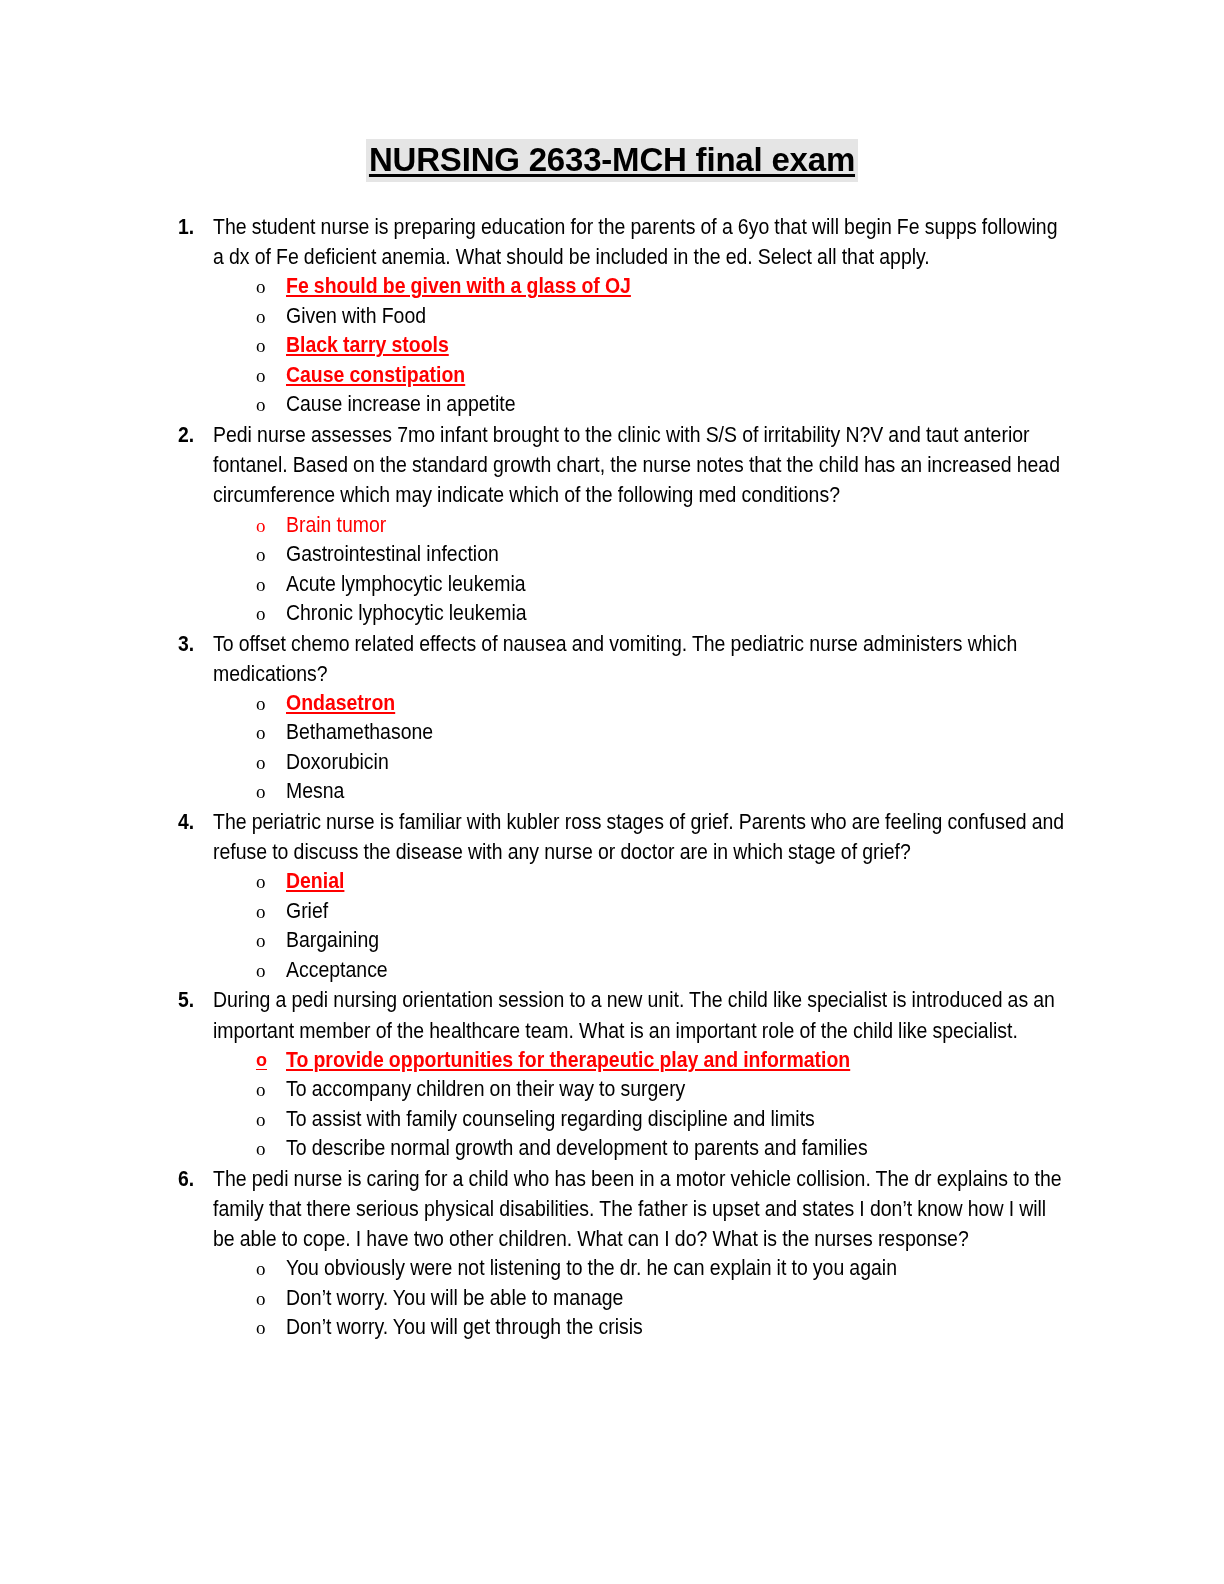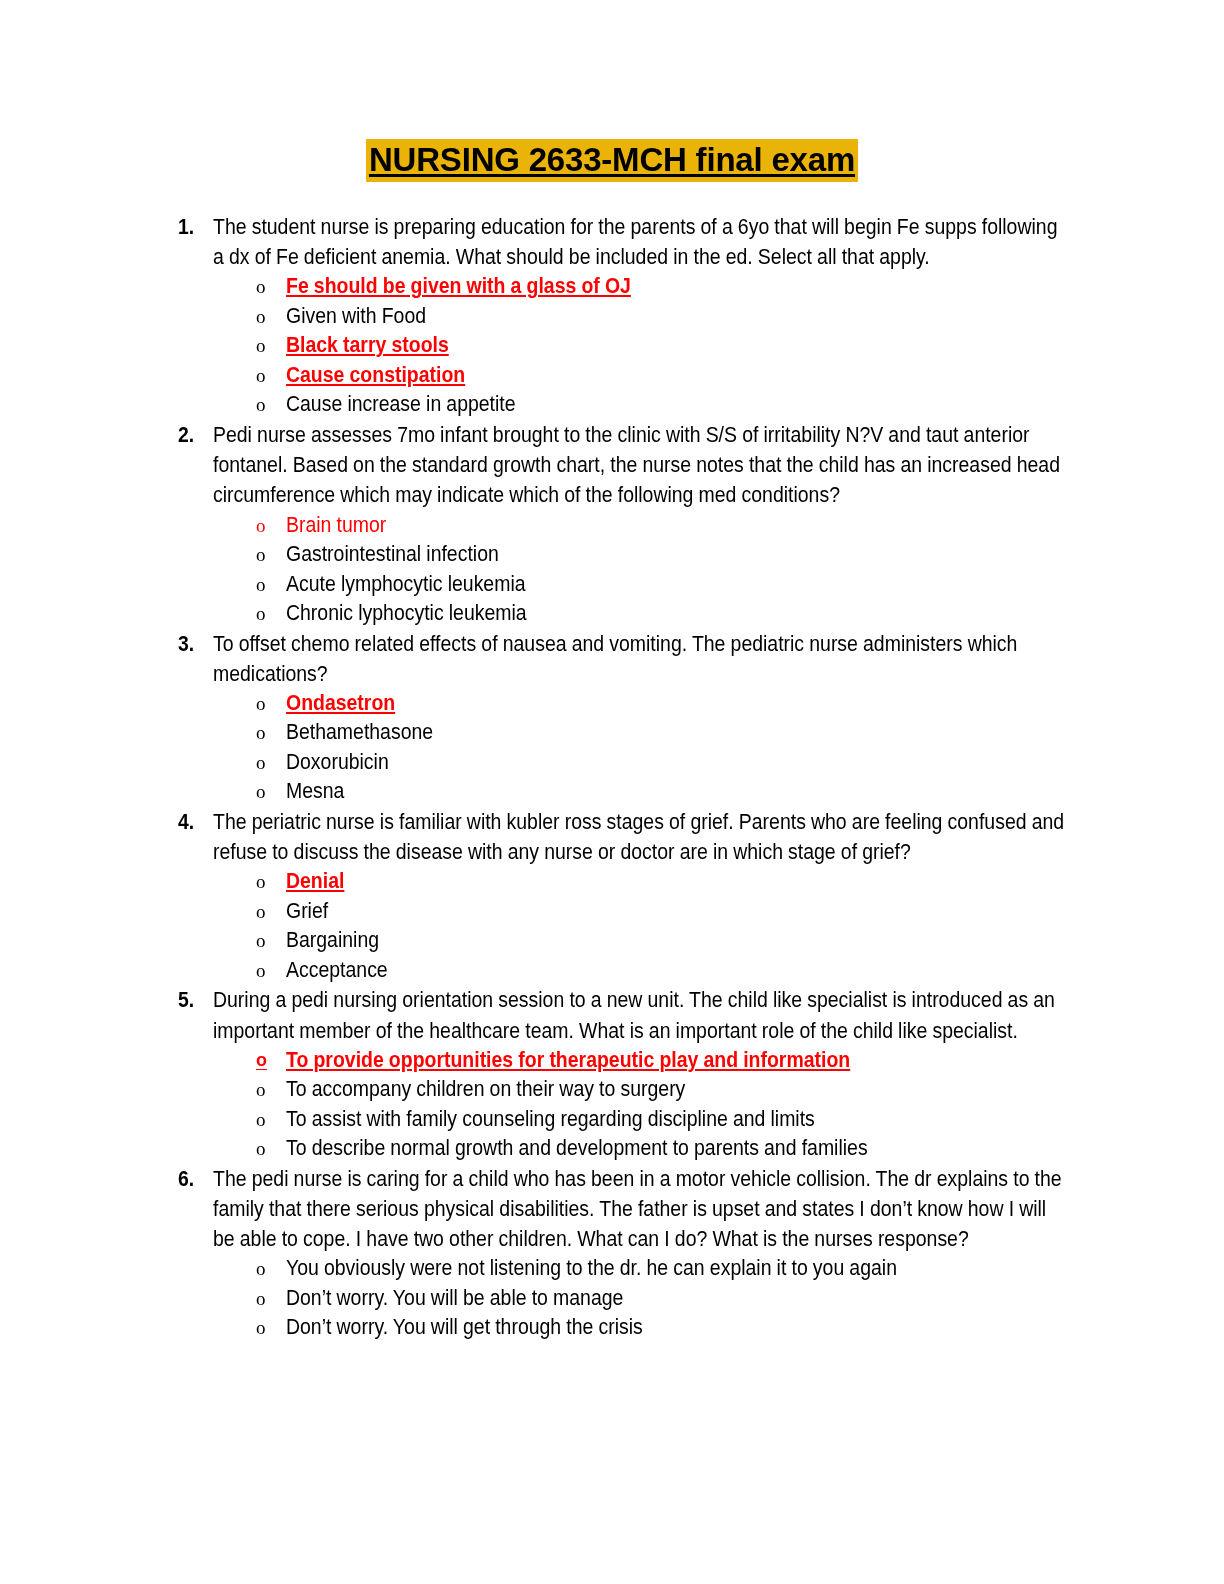--- a/index.html
+++ b/index.html
@@ -32,21 +32,21 @@
     top: 139px;
     width: 1224px;
     text-align: center;
   }
   .doc-title {
     display: inline-block;
     font-family: "Liberation Sans", "DejaVu Sans", sans-serif;
     font-size: 33px;
     font-weight: bold;
     color: #000000;
-    background-color: #eab308;
+    background-color: #e5e5e5;
     text-decoration: underline;
     text-underline-offset: 3px;
     letter-spacing: -0.2px;
     line-height: 1.22;
     padding: 1px 3px 2px 3px;
     white-space: nowrap;
   }
 
   
   .qlist {

